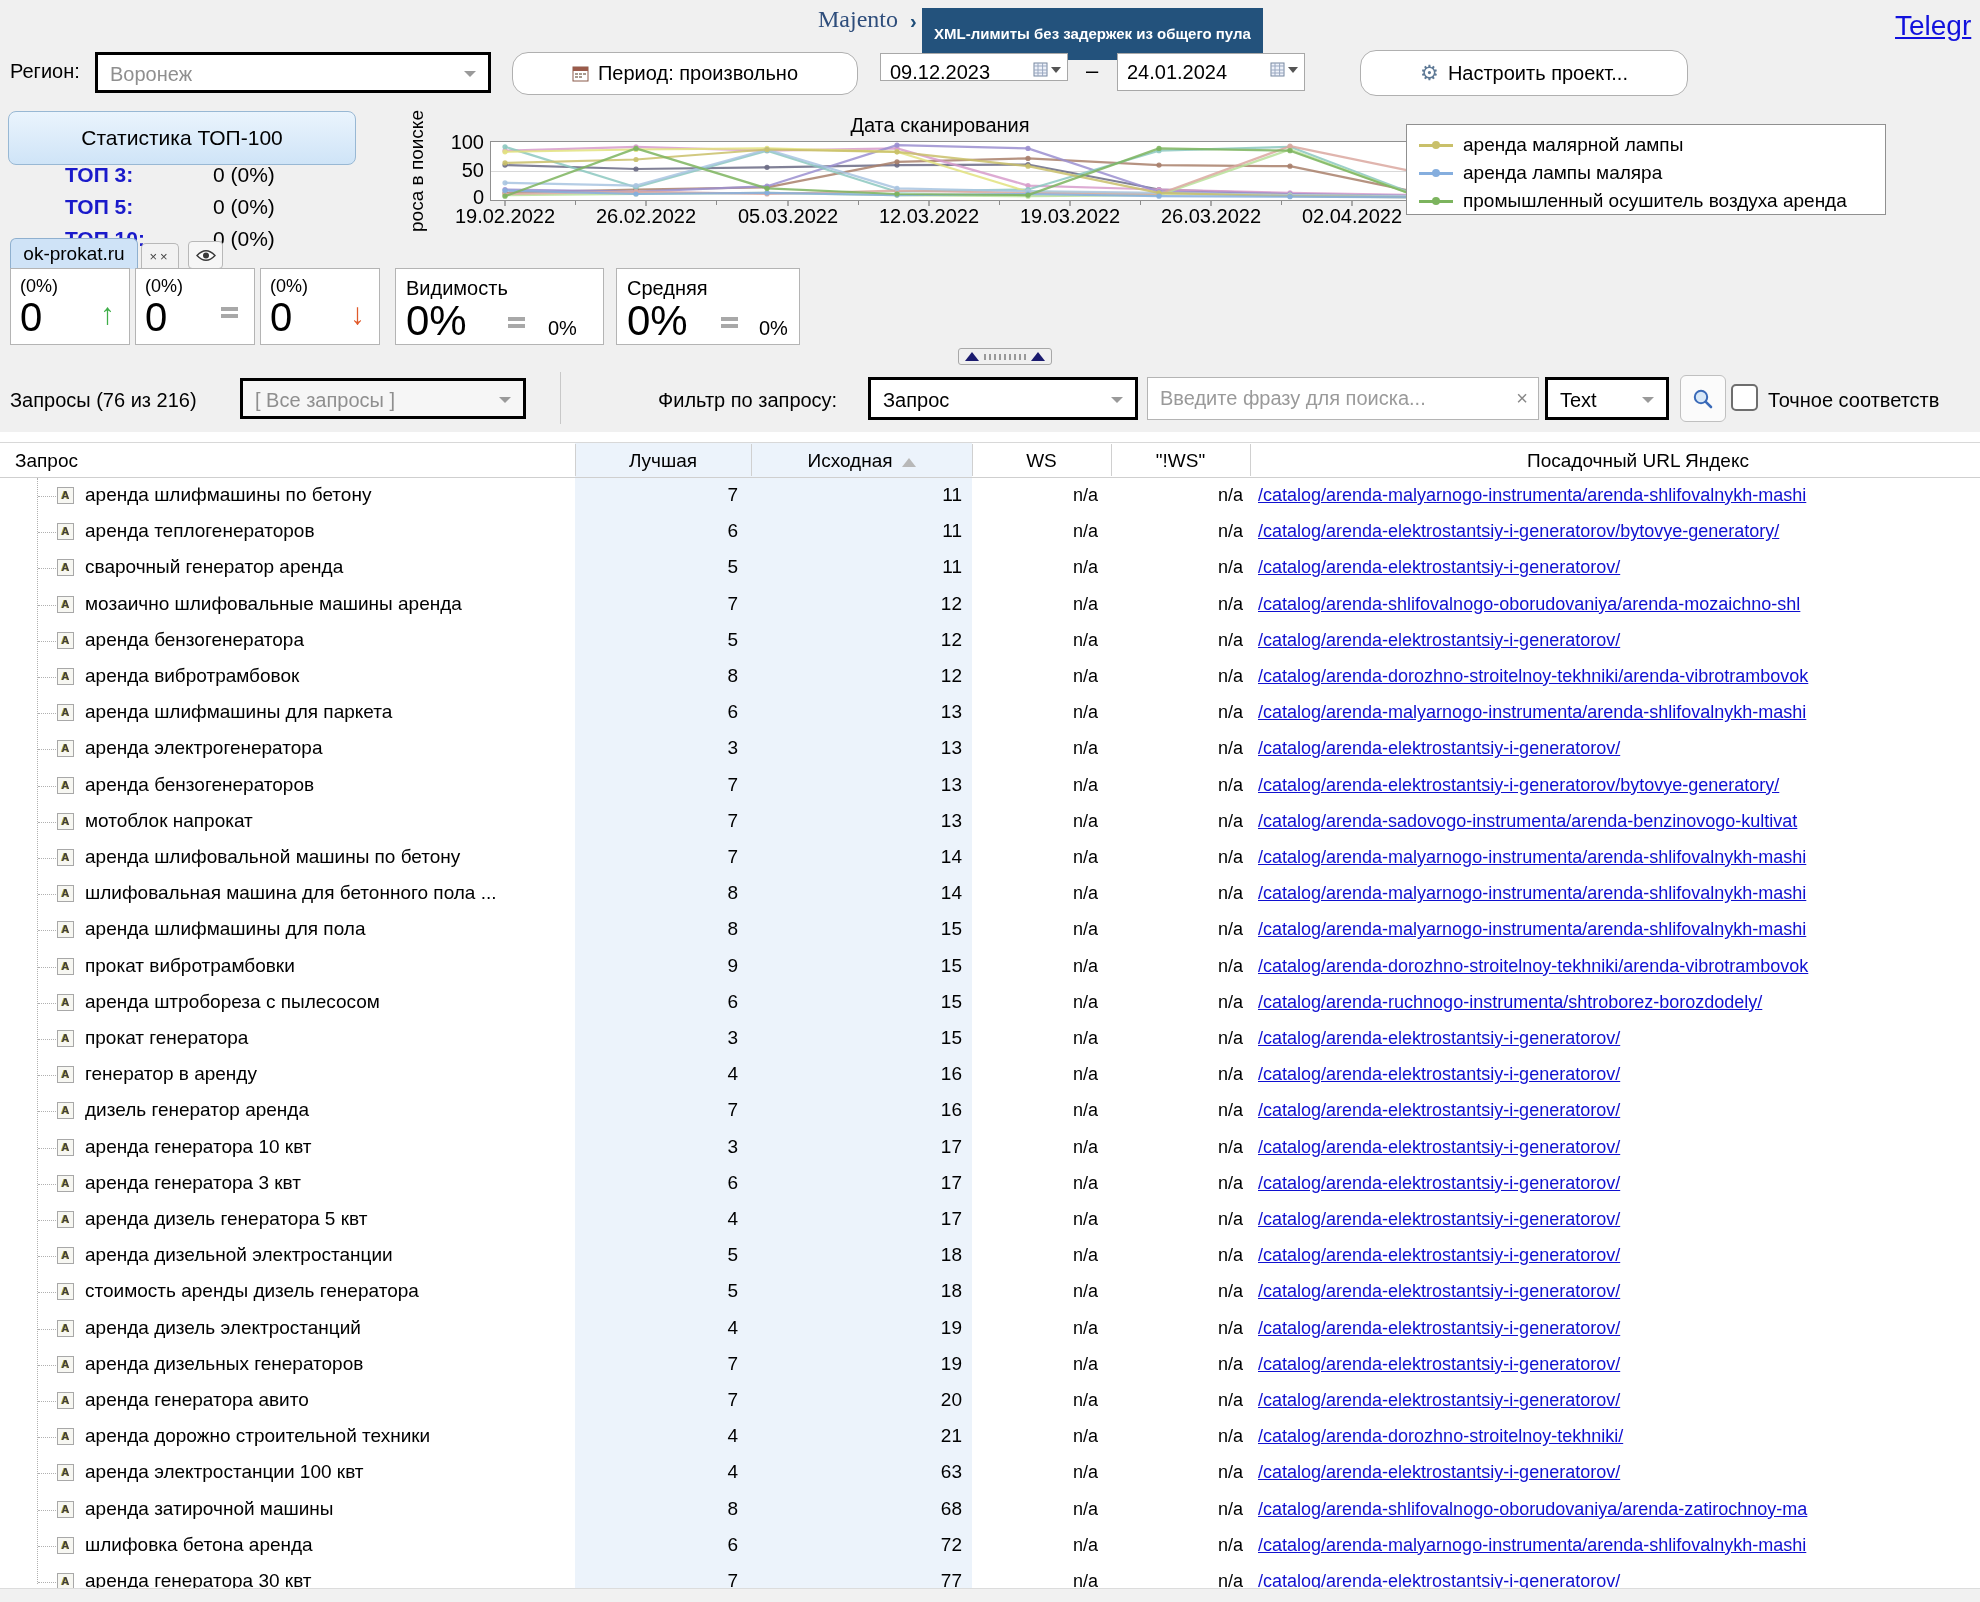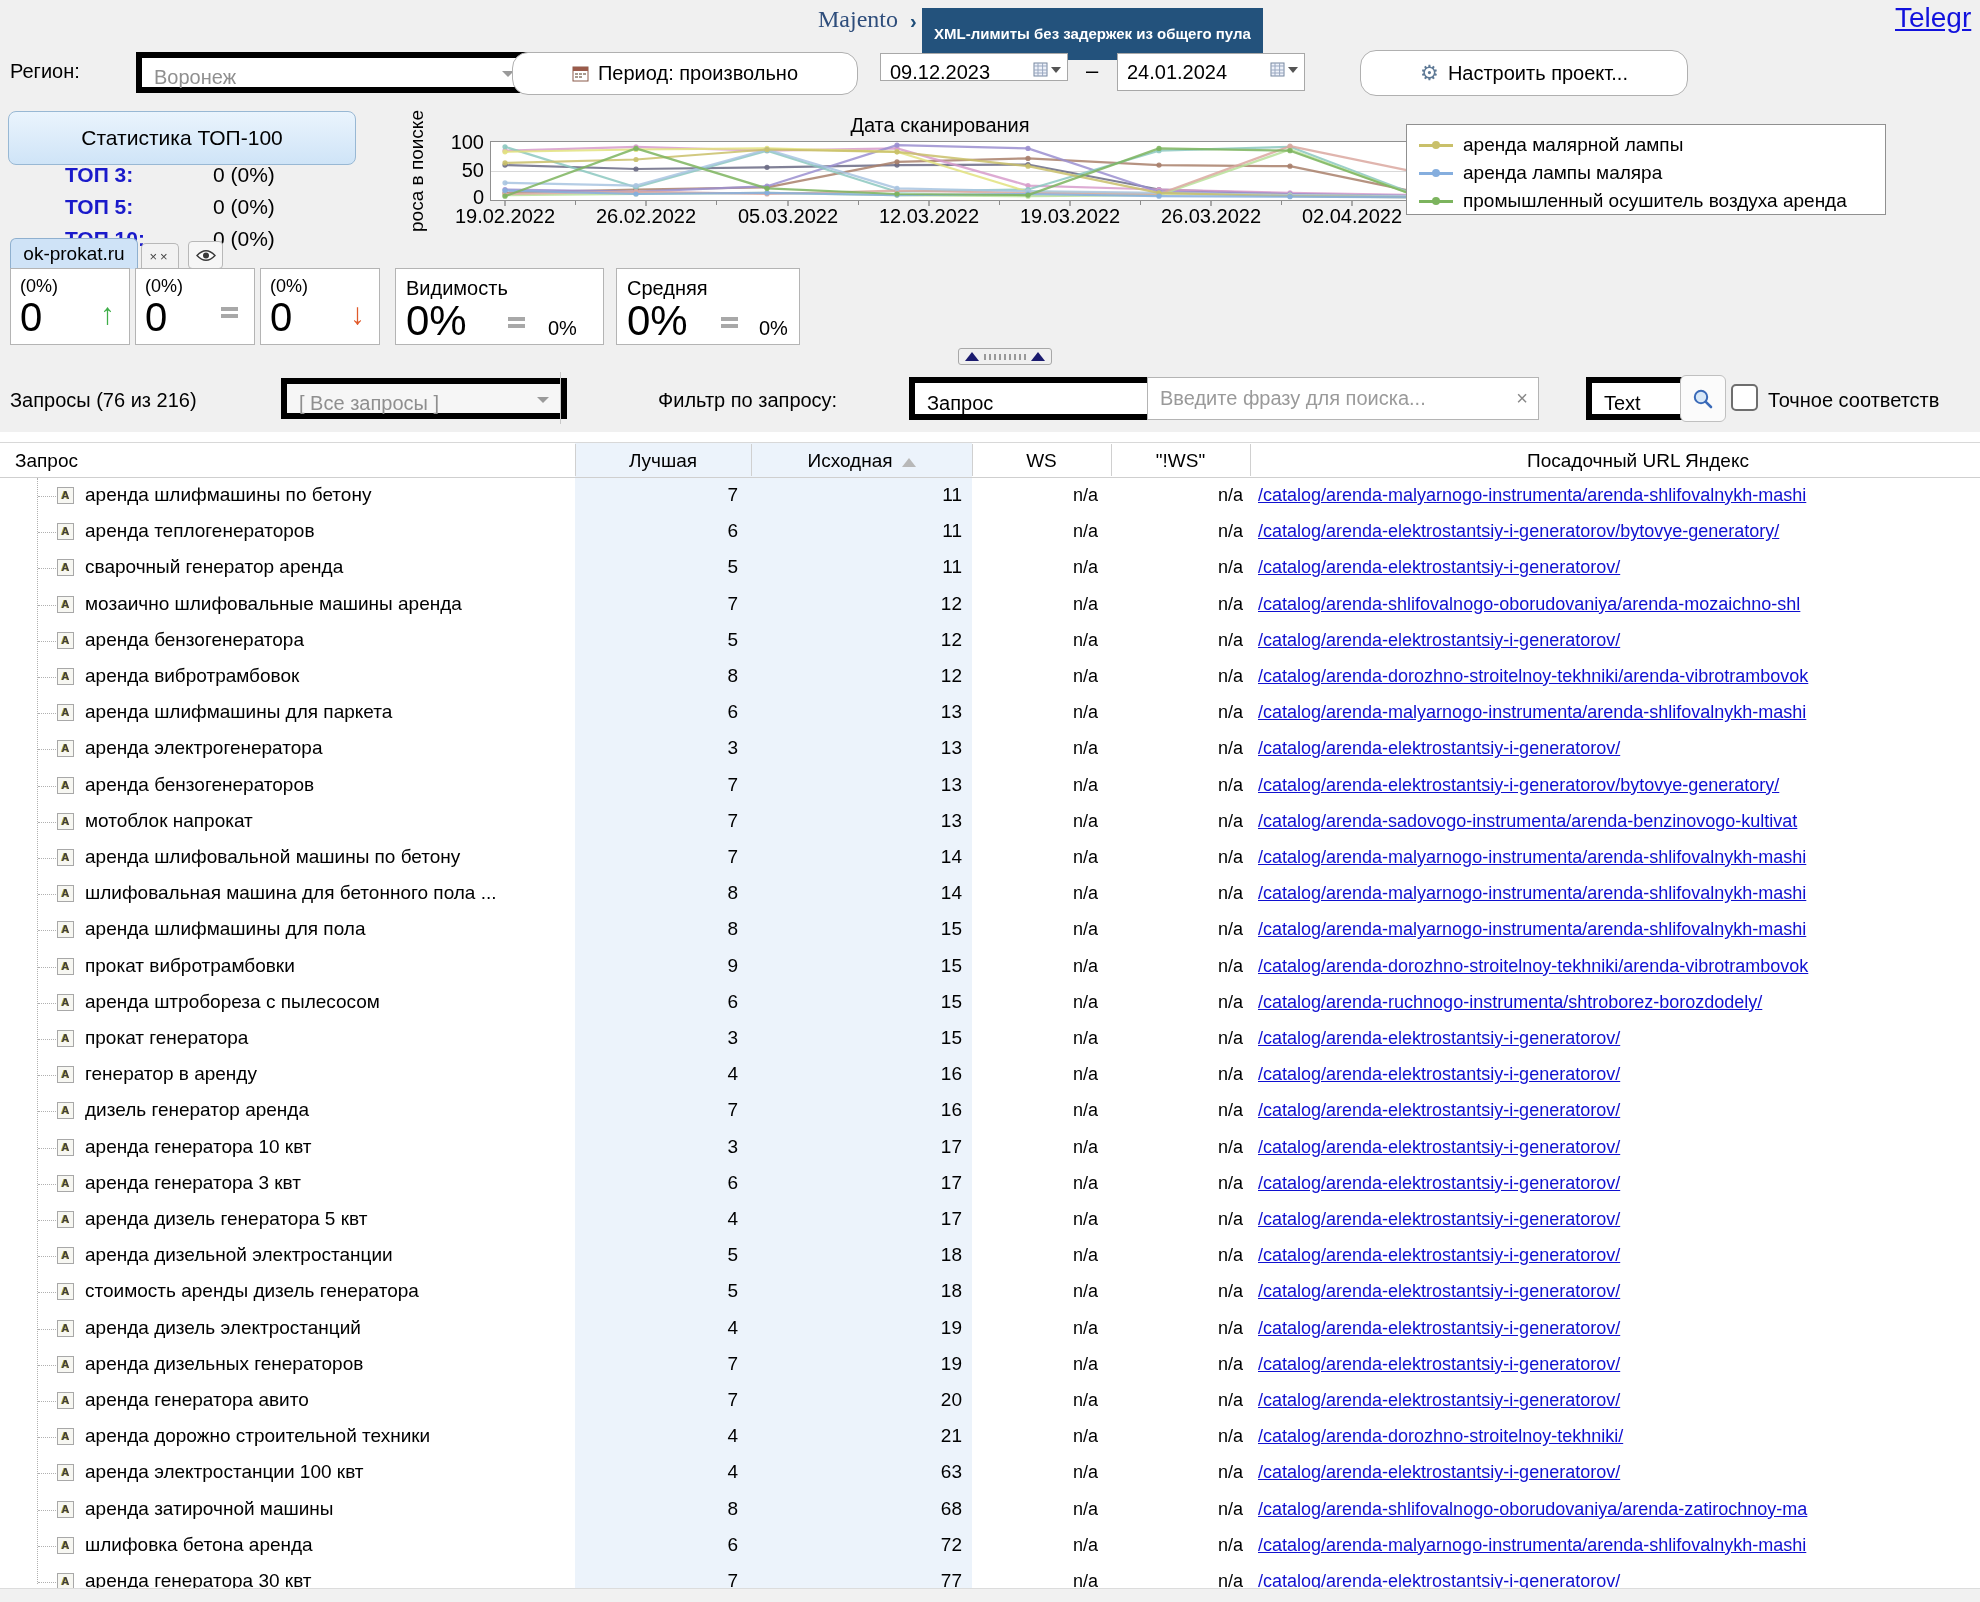--- a/index.html
+++ b/index.html
@@ -8,21 +8,21 @@
     background:#f0f0f0;font-family:"Liberation Sans",sans-serif;font-size:19px;color:#000;
   }
   .abs{position:absolute;}
   
   .logo{font-family:"Liberation Serif",serif;font-size:24px;color:#2e4d7b;}
   .logo-arrow{font-size:20px;color:#1f4e79;font-weight:bold;}
   .badge{background:#23527c;color:#fff;font-weight:bold;font-size:15px;height:28px;line-height:28px;padding:12px 12px;}
   .tg-link{font-size:28px;color:#1111dd;text-decoration:underline;white-space:nowrap;}
   
   .lbl{font-size:20px;}
-  .combo{background:#fff;border:6px solid #000000;box-sizing:border-box;margin-left:41px;}
+  .combo{background:#fff;border:3px solid #000000;box-sizing:border-box;}
   .combo .val{position:absolute;left:12px;top:0;line-height:39px;font-size:20px;white-space:nowrap;}
   .combo .chev{position:absolute;right:12px;top:45%;width:0;height:0;border-left:6px solid transparent;border-right:6px solid transparent;border-top:6px solid #9a9a9a;}
   .gray{color:#8f8f8f;}
   .btn{background:#fff;border:1px solid #b0b0b0;border-radius:16px;box-sizing:border-box;display:flex;align-items:center;justify-content:center;gap:9px;font-size:20px;}
   .datefield{background:#fff;border:1px solid #a8a8a8;box-sizing:border-box;}
   .datefield .dval{position:absolute;left:9px;top:0;line-height:36px;font-size:20px;}
   .dropicon{position:absolute;right:6px;top:8px;display:flex;align-items:center;gap:3px;}
   .dd-tri{width:0;height:0;border-left:5px solid transparent;border-right:5px solid transparent;border-top:6px solid #555;}
   
   .top100{background:linear-gradient(#eaf4fd,#cfe4f7);border:1px solid #98b8d4;border-radius:8px;font-size:21px;display:flex;align-items:center;justify-content:center;}
@@ -82,21 +82,21 @@
   .trow .nws{left:1111px;width:132px;}
   .trow .url{position:absolute;left:1258px;top:7px;font-size:18px;color:#1010d0;text-decoration:underline;white-space:nowrap;}
   .scroll-track{background:#f1f1f1;border-top:1px solid #dcdcdc;}
 </style>
 </head>
 <body>
 
 <span class="abs logo" style="left:818px;top:6px;">Majento</span>
 <span class="abs logo-arrow" style="left:910px;top:10px;">›</span>
 <div class="abs badge" style="left:922px;top:8px;">XML-лимиты без задержек из общего пула</div>
-<a class="abs tg-link" style="left:1895px;top:2px;">Telegr</a>
+<a class="abs tg-link" style="left:1895px;top:10px;">Telegr</a>
 
 <span class="abs lbl" style="left:10px;top:60px;">Регион:</span>
 <div class="abs combo" style="left:95px;top:52px;width:396px;height:41px;">
   <span class="val gray">Воронеж</span>
   <span class="chev"></span>
 </div>
 <div class="abs btn" style="left:512px;top:52px;width:346px;height:43px;">
   <svg width="17" height="17" viewBox="0 0 17 17">
       <rect x="1" y="2" width="15" height="14" fill="#fff" stroke="#8a5a4a"></rect>
       <rect x="1" y="2" width="15" height="4" fill="#9a5a4a"></rect>

